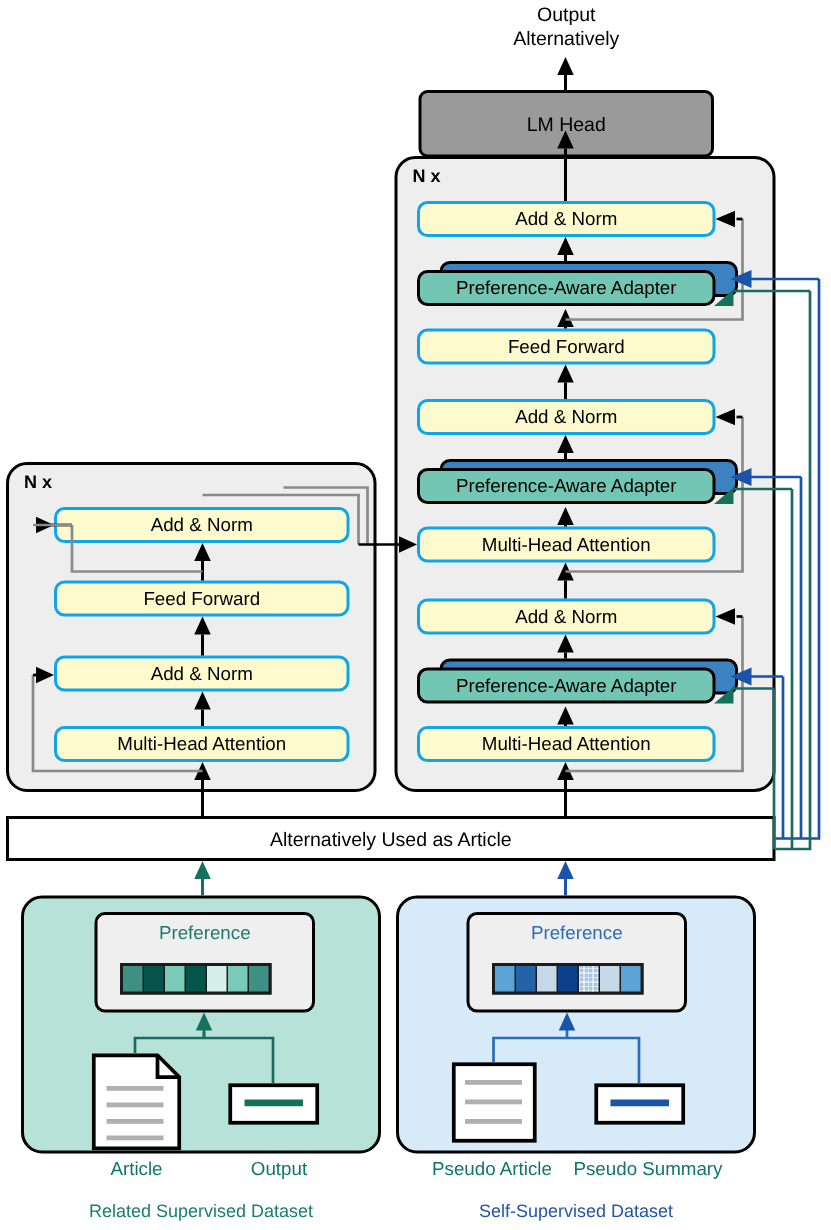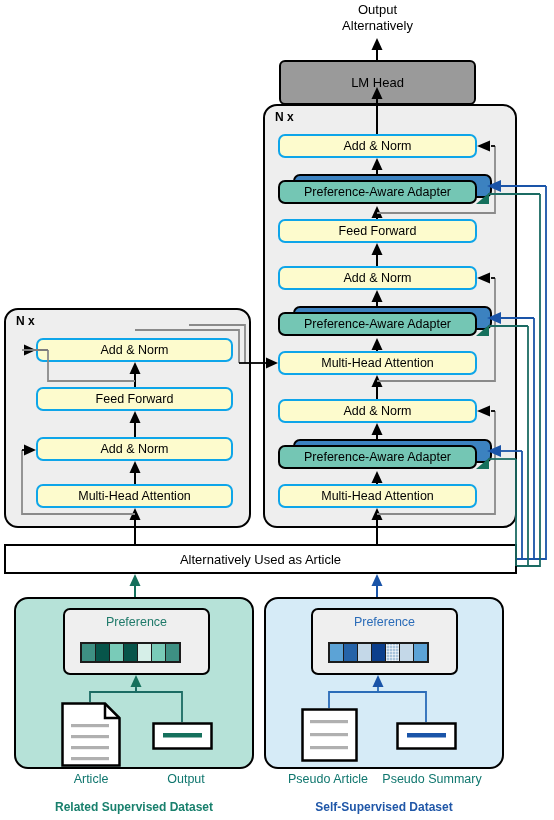--- a/index.html
+++ b/index.html
@@ -98,21 +98,21 @@
     display: flex;
     background: #1c1c1c;
     border: 1px solid #1c1c1c;
     gap: 1px;
     padding: 1px;
   }
   .pref-cell { width: 13px; height: 17px; }
   .ds-caption {
     text-align: center;
     font-size: 12px;
-    font-weight: bold;
+    font-weight: normal;
   }
   .ds-caption.teal { color: #19806d; }
   .ds-caption.blue { color: #2057a8; }
   .icon-label {
     text-align: center;
     font-size: 12.5px;
     color: #0f766e;
   }
 
   svg.overlay { position: absolute; left: 0; top: 0; pointer-events: none; }

